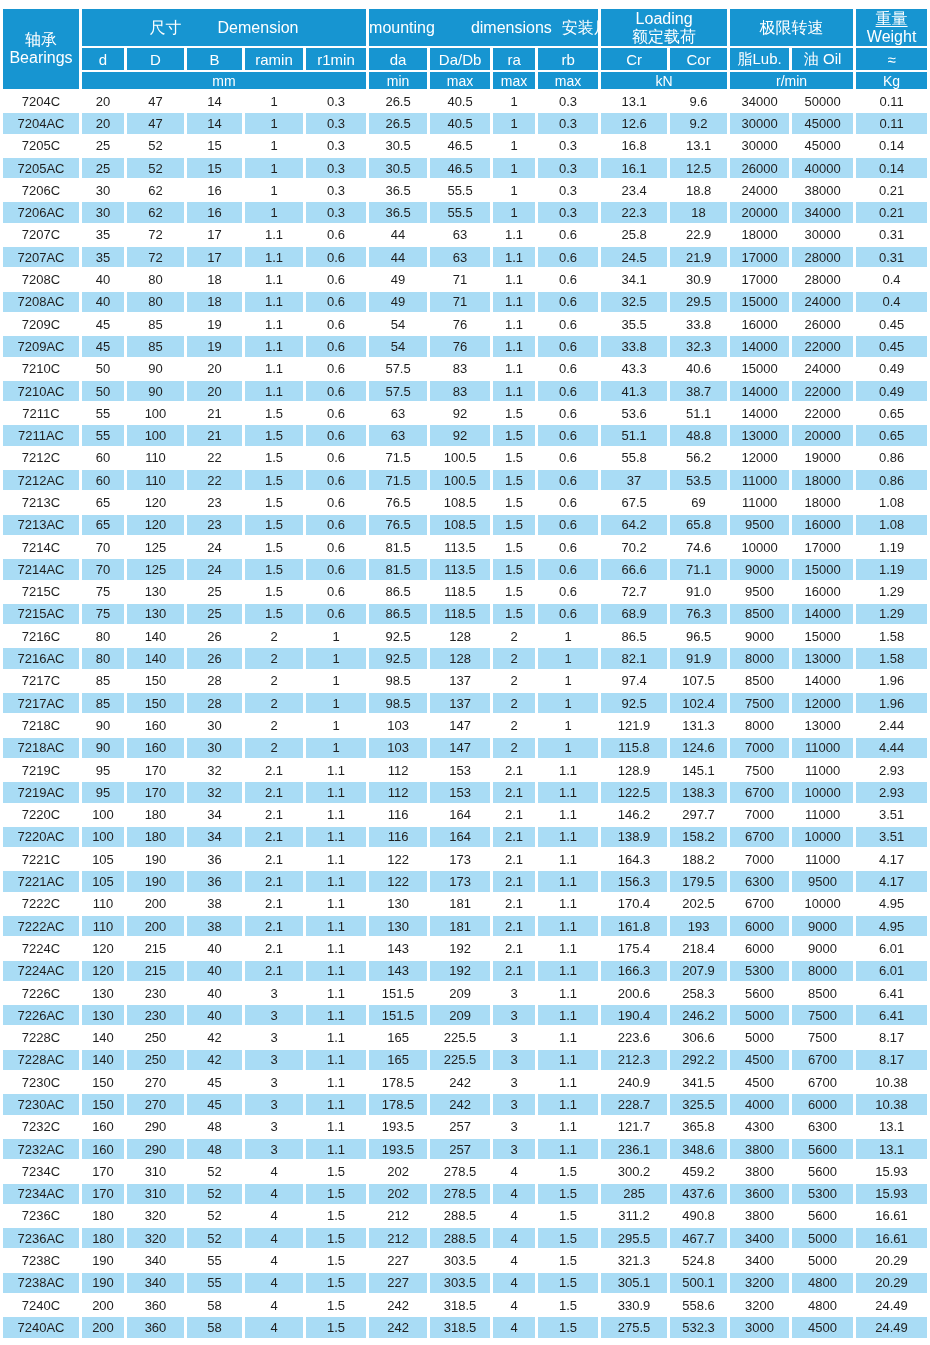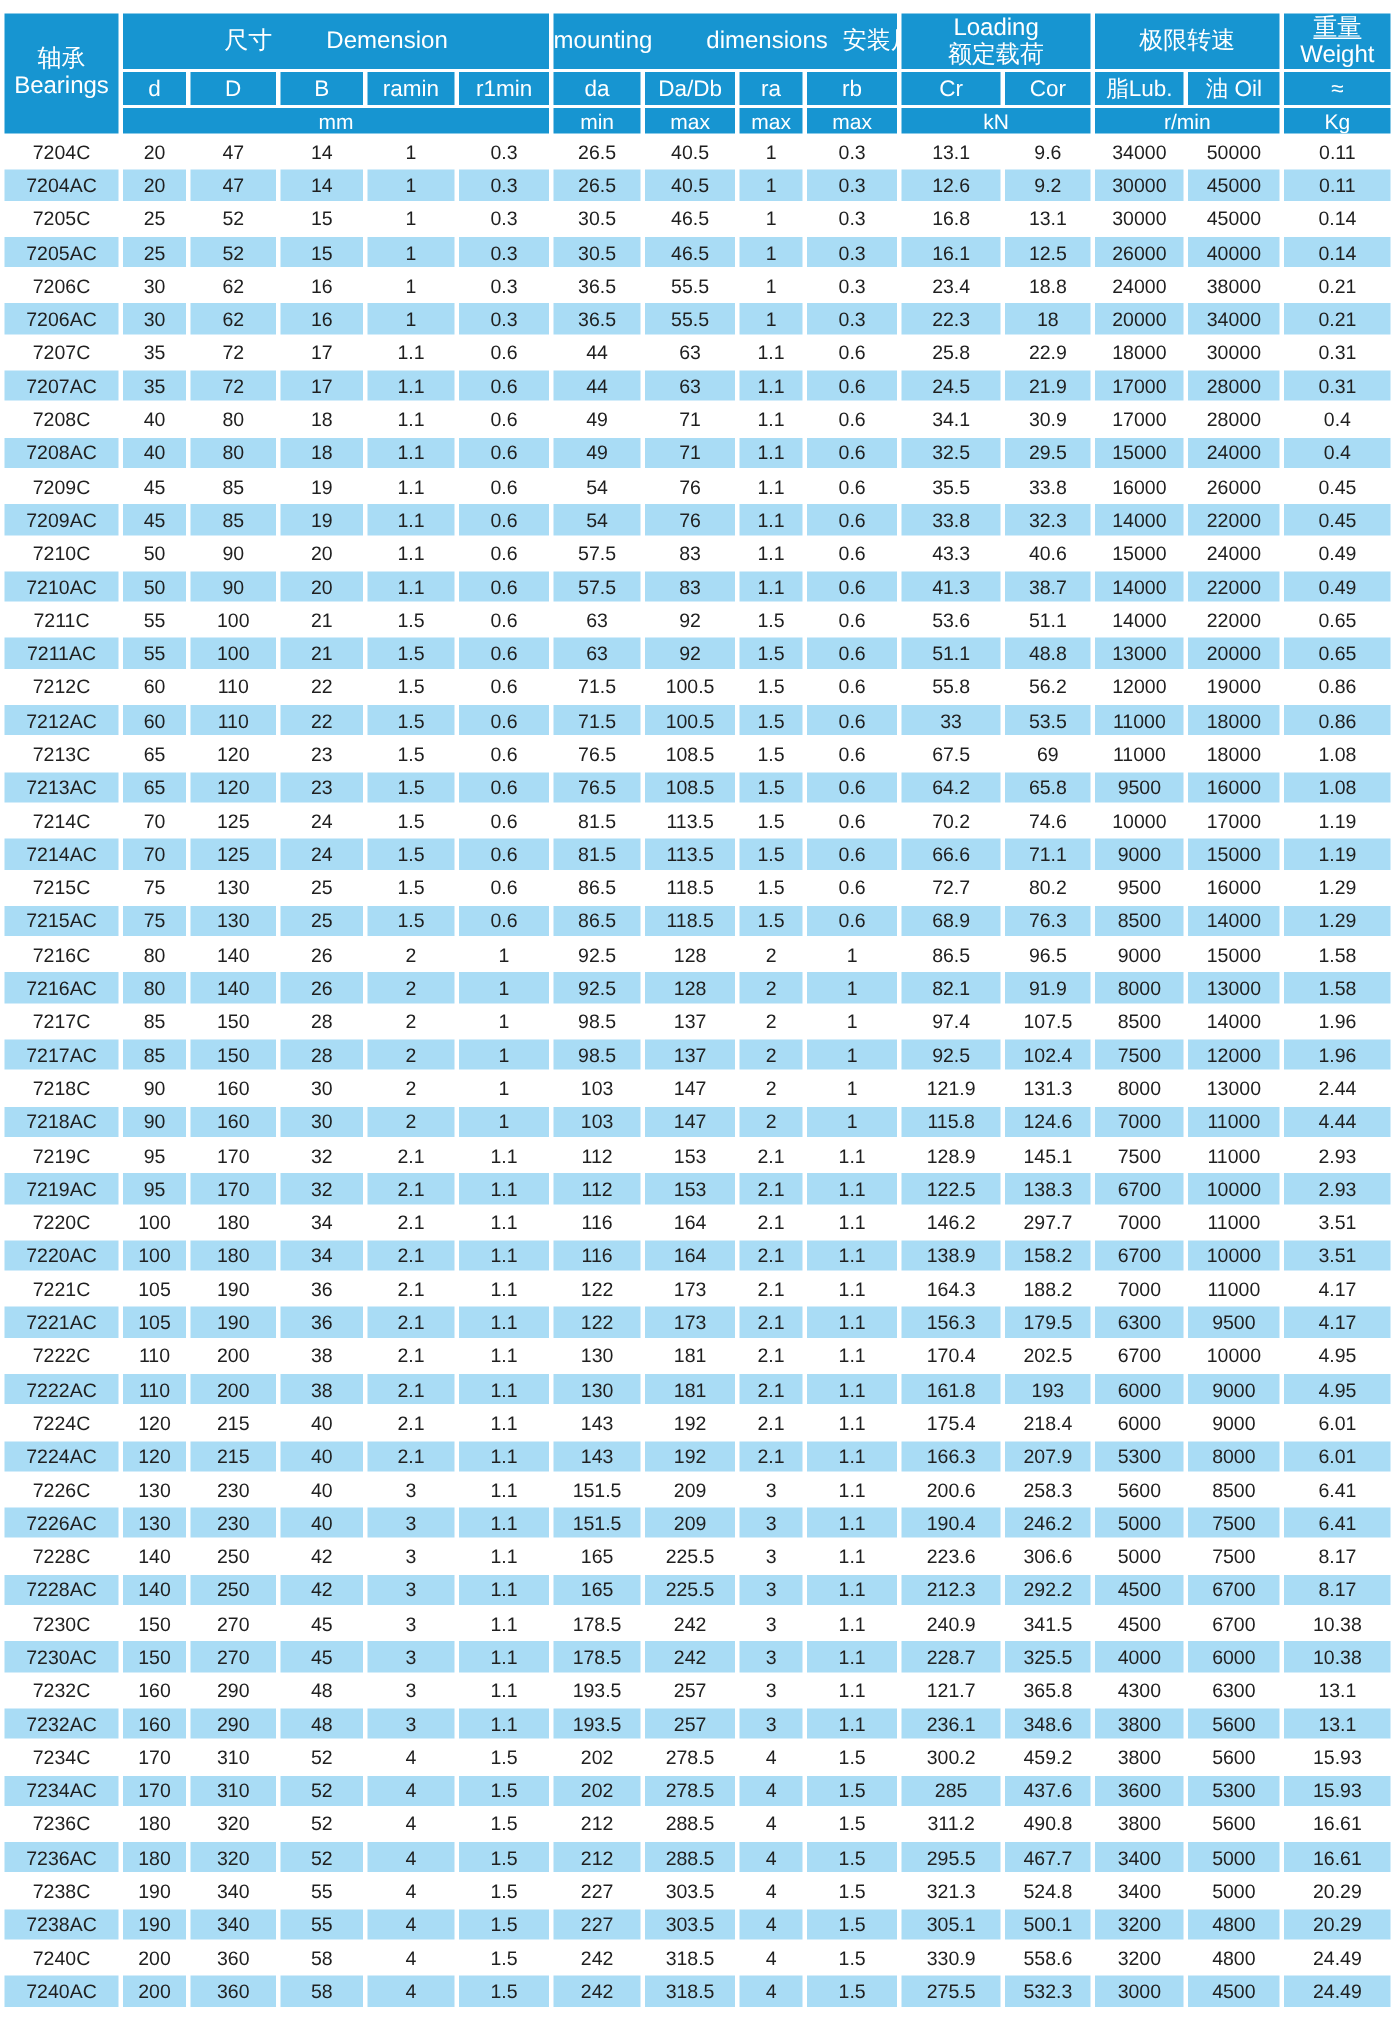--- a/index.html
+++ b/index.html
@@ -416,21 +416,21 @@
           <td>7212AC</td>
           <td>60</td>
           <td>110</td>
           <td>22</td>
           <td>1.5</td>
           <td>0.6</td>
           <td>71.5</td>
           <td>100.5</td>
           <td>1.5</td>
           <td>0.6</td>
-          <td>33</td>
+          <td>37</td>
           <td>53.5</td>
           <td>11000</td>
           <td>18000</td>
           <td>0.86</td>
         </tr>
         <tr class="white">
           <td>7213C</td>
           <td>65</td>
           <td>120</td>
           <td>23</td>
@@ -502,21 +502,21 @@
           <td>75</td>
           <td>130</td>
           <td>25</td>
           <td>1.5</td>
           <td>0.6</td>
           <td>86.5</td>
           <td>118.5</td>
           <td>1.5</td>
           <td>0.6</td>
           <td>72.7</td>
-          <td>80.2</td>
+          <td>91.0</td>
           <td>9500</td>
           <td>16000</td>
           <td>1.29</td>
         </tr>
         <tr class="blue">
           <td>7215AC</td>
           <td>75</td>
           <td>130</td>
           <td>25</td>
           <td>1.5</td>

